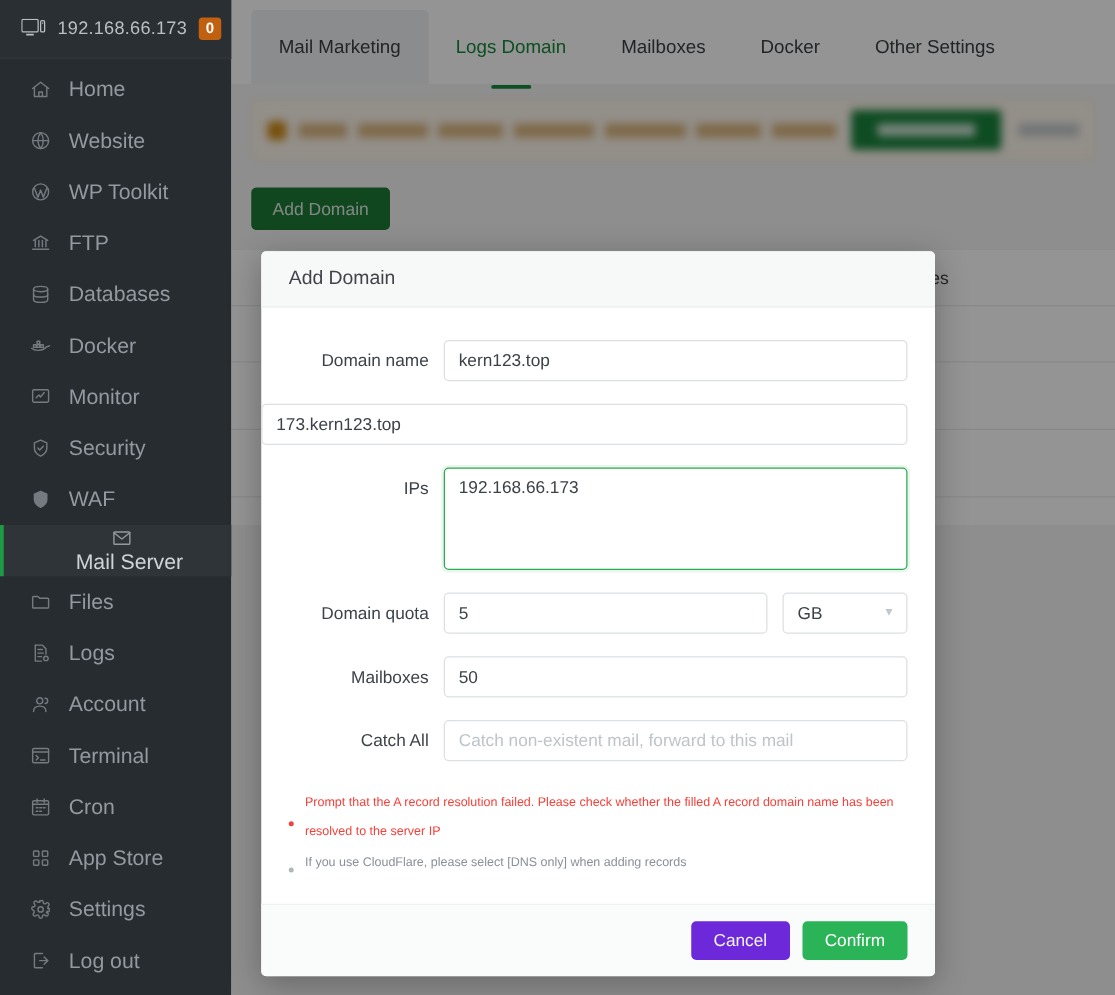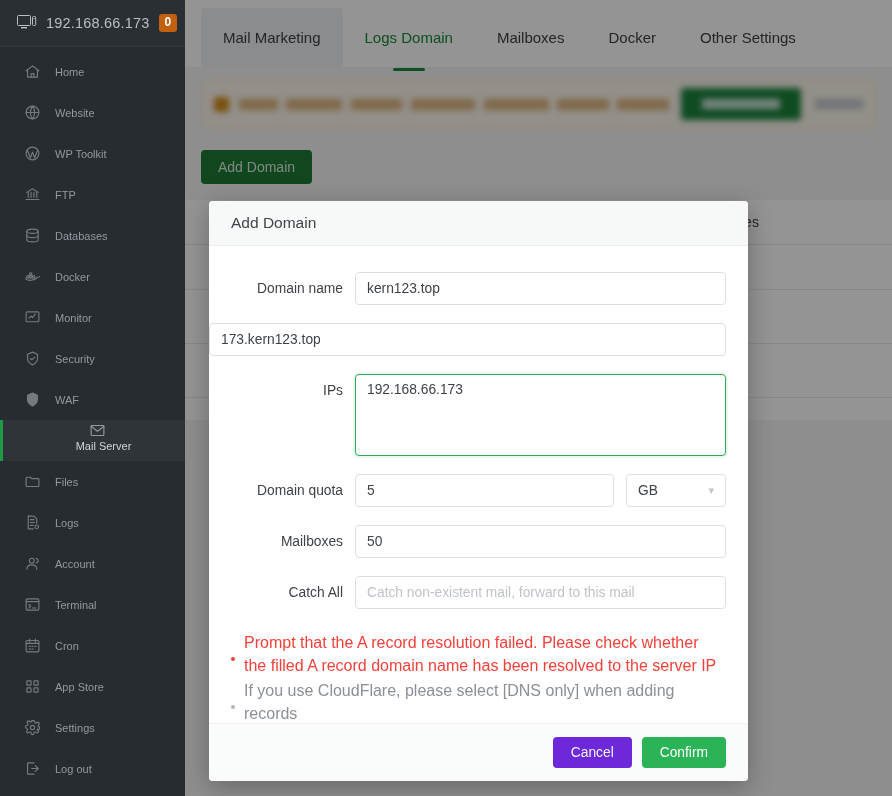--- a/index.html
+++ b/index.html
@@ -42,21 +42,21 @@
     font-size: 12px; font-weight: bold;
     border-radius: 3px;
     padding: 1px 6px 2px;
     line-height: 15px;
   }
   .side-nav { padding-top: 4px; }
   .side-item {
     height: 41px;
     display: flex; align-items: center;
     padding-left: 22px;
-    font-size: 11px;
+    font-size: 17px;
     color: #9399a0;
     position: relative;
     cursor: pointer;
   }
   .side-item .s-ico {
     width: 20px; height: 20px; margin-right: 13px;
     display: flex; align-items: center; justify-content: center;
     flex: none; opacity: .72;
   }
   .side-item.active {
@@ -238,21 +238,21 @@
     display: flex; align-items: center; justify-content: space-between;
     padding: 0 11px;
     font-size: 13.8px; color: #3d4248;
     background: #fff; cursor: pointer;
   }
   .chev { color: #c2c7cc; font-size: 11px; line-height: 1; }
 
   .hints { padding: 4px 26px 0 22px; }
   .hint {
     display: flex; align-items: center;
-    font-size: 16px; line-height: 23px;
+    font-size: 10px; line-height: 23px;
     color: #8a9097;
     margin-bottom: 2px;
   }
   .hint .dot {
     flex: none; width: 4px; height: 4px; border-radius: 50%;
     background: #b2b7bc; margin: 10px 9px 0 0;
   }
   .hint.err { color: #f4413a; }
   .hint.err .dot { background: #f4413a; }
 

